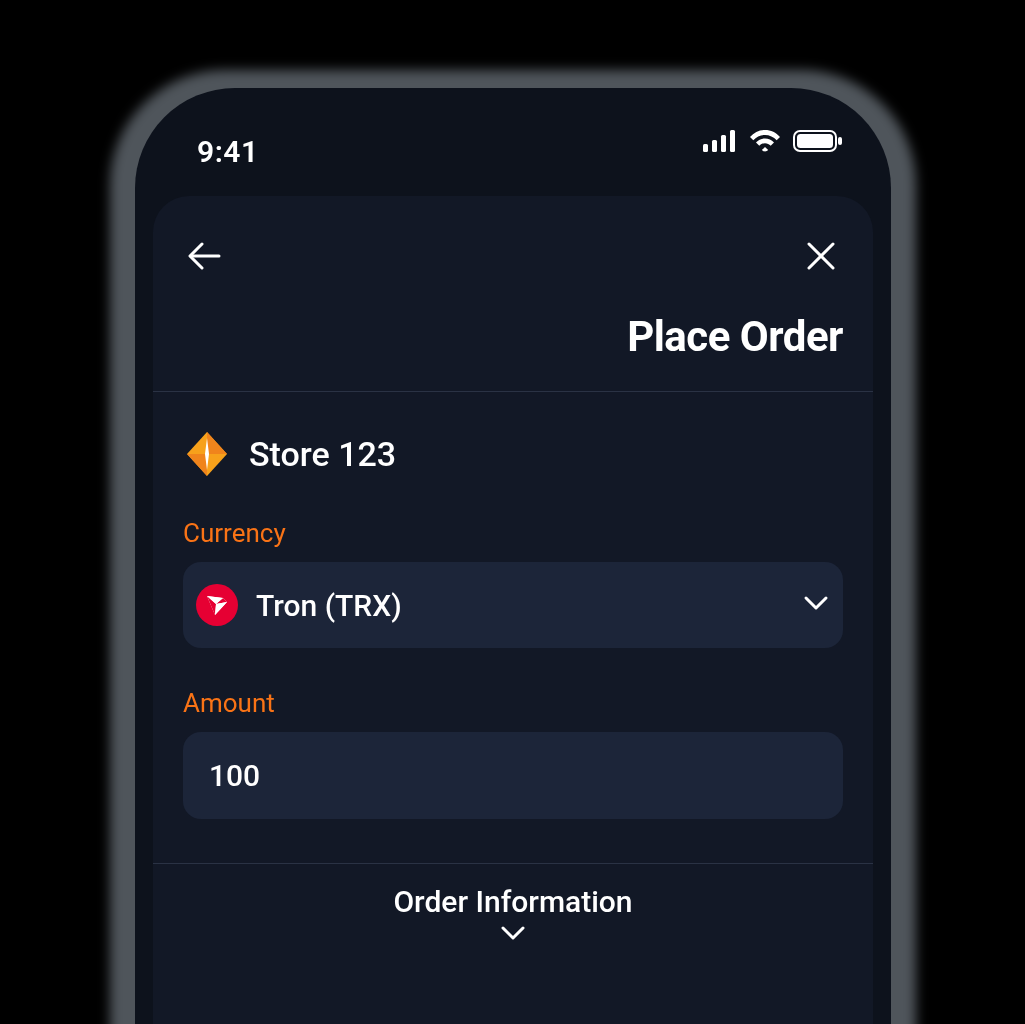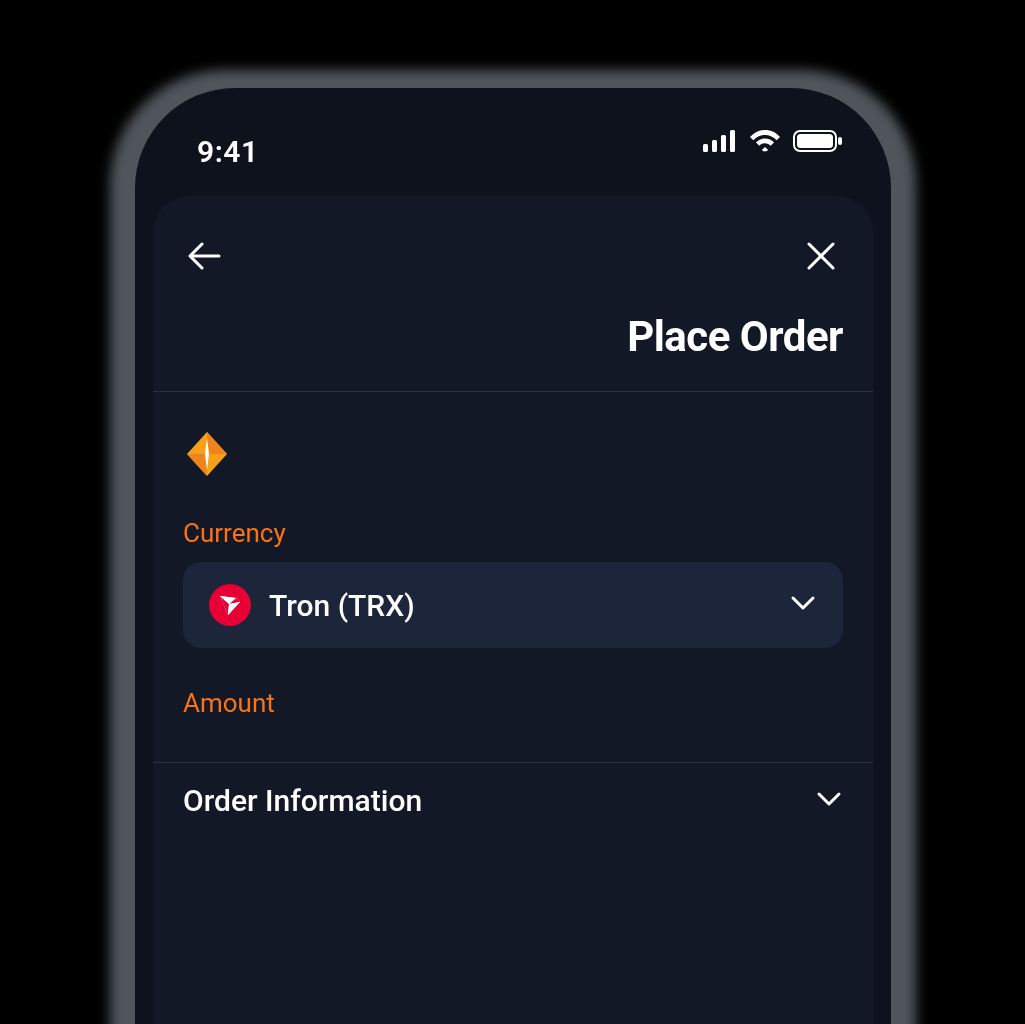--- a/index.html
+++ b/index.html
@@ -57,21 +57,21 @@
 
     .store-row { display: flex; align-items: center; gap: 18px; margin-top: 38px; }
     .store-name { color: #fff; font-size: 34px; font-weight: 500; }
     .store-logo { width: 48px; height: 48px; }
 
     .field-label { color: #f97316; font-size: 26px; margin-top: 40px; margin-bottom: 14px; }
 
     .select {
       background: #1c2539;
       border-radius: 18px;
-      padding: 22px 26px;
+      padding: 22px 13px;
       display: flex;
       align-items: center;
       gap: 18px;
       cursor: pointer;
     }
     .select .option-text { color: #fff; font-size: 30px; font-weight: 500; flex: 1; }
     .select .chev { color: #fff; }
     .coin-badge { width: 42px; height: 42px; border-radius: 50%; background: #e60033; display: flex; align-items: center; justify-content: center; }
 
     .input {
@@ -83,20 +83,21 @@
       font-weight: 500;
     }
 
     .section-row {
       display: flex;
       justify-content: space-between;
       align-items: center;
       margin-top: 10px;
       padding: 10px 0;
       cursor: pointer;
+      flex-direction: column;
     }
     .section-row .section-title { color: #fff; font-size: 30px; font-weight: 500; }
   </style>
 </head>
 <body>
 
 <div class="stage">
   <div class="phone-shadow"></div>
 
   <div class="phone">
@@ -156,20 +157,21 @@
 
       <div class="store-row">
         <span class="store-logo">
           <svg width="48" height="48" viewBox="0 0 48 48">
             <polygon points="24,2 44,24 24,46 4,24" fill="#f7a11b"></polygon>
             <polygon points="24,2 44,24 24,24" fill="#f0841c"></polygon>
             <polygon points="24,46 4,24 24,24" fill="#f0841c"></polygon>
             <polygon points="24,8 22,24 24,40 26,24" fill="#ffffff"></polygon>
           </svg>
         </span>
+        <div class="store-name">Store 123</div>
       </div>
 
       <div class="field-label">Currency</div>
       <div class="select">
         <span class="coin-badge">
           <svg width="24" height="24" viewBox="0 0 24 24">
             <path d="M2 3 L18 5 L22 9 L10 22 Z" fill="#ffffff"></path>
             <path d="M2 3 L11 11 L10 22 Z" fill="#e60033"></path>
             <path d="M18 5 L11 11 L22 9 Z" fill="#e60033"></path>
             <path d="M2 3 L18 5 L11 11 Z M22 9 L11 11 L10 22 Z" fill="#ffffff"></path>
@@ -177,20 +179,21 @@
         </span>
         <div class="option-text">Tron (TRX)</div>
         <span class="chev">
           <svg width="28" height="28" viewBox="0 0 28 28" fill="none" stroke="#fff" stroke-width="3" stroke-linecap="round" stroke-linejoin="round">
             <polyline points="4,9 14,19 24,9"></polyline>
           </svg>
         </span>
       </div>
 
       <div class="field-label">Amount</div>
+      <div class="input">100</div>
 
       <div class="divider" style="margin-top:44px;"></div>
 
       <div class="section-row">
         <div class="section-title">Order Information</div>
         <span>
           <svg width="28" height="28" viewBox="0 0 28 28" fill="none" stroke="#fff" stroke-width="3" stroke-linecap="round" stroke-linejoin="round">
             <polyline points="4,9 14,19 24,9"></polyline>
           </svg>
         </span>

